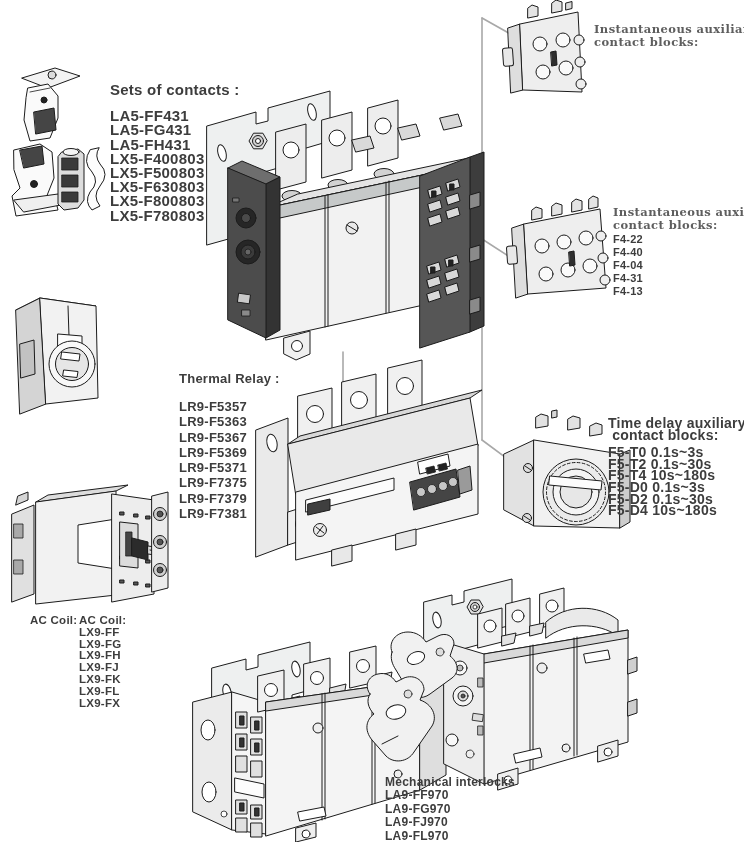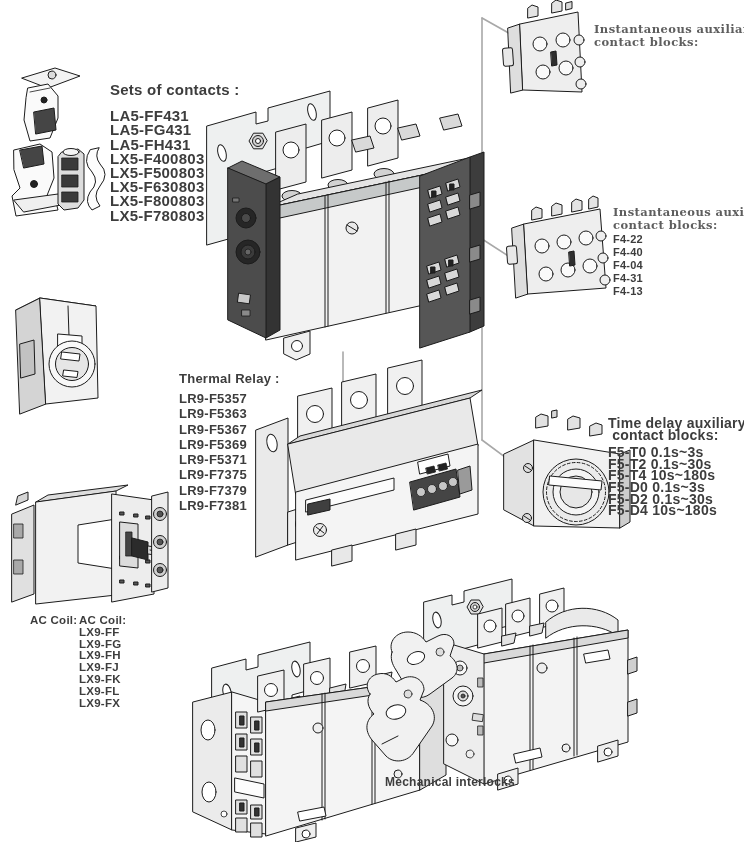--- a/index.html
+++ b/index.html
@@ -15,21 +15,21 @@
   #lbl-contacts .items{margin-top:12px;}
   #lbl-aux-top{left:594px;top:23px;font-size:11px;line-height:13px;}
   #lbl-aux-top .serif-title{font-size:11.5px;line-height:12.6px;}
   #lbl-aux-top .items{margin-top:2px;}
   #lbl-aux-mid{left:613px;top:206px;font-size:11px;line-height:13px;}
   #lbl-aux-mid .serif-title{font-size:11.5px;line-height:12.6px;}
   #lbl-aux-mid .items{margin-top:2px;}
   #lbl-shrouds{left:103px;top:295px;font-size:12px;line-height:16px;}
   #lbl-shrouds .items{margin-top:2px;line-height:13px;}
   #lbl-thermal{left:179px;top:371px;font-size:13px;line-height:16px;}
-  #lbl-thermal .items{margin-top:4px;line-height:15.3px;}
+  #lbl-thermal .items{margin-top:12px;line-height:15.3px;}
   #lbl-time{left:608px;top:418px;font-size:14px;line-height:11.6px;}
   #lbl-time .items{margin-top:6px;}
   #lbl-coil-left{left:30px;top:615px;font-size:11.5px;line-height:11.8px;}
   #lbl-coil-right{left:79px;top:615px;font-size:11.5px;line-height:11.8px;}
   #lbl-interlocks{left:385px;top:776px;font-size:12px;line-height:13.4px;}
   
   .art path,.art rect,.art ellipse,.art circle,.art polygon{
     stroke:#1c1c1c;stroke-width:1;stroke-linejoin:round;stroke-linecap:round;}
   .art line{stroke:#1c1c1c;stroke-width:1;stroke-linecap:round;}
   .art .gline{stroke:#a8a8a8;stroke-width:1.6;}
@@ -478,15 +478,21 @@
         <div class="item">LX9-FH</div>
         <div class="item">LX9-FJ</div>
         <div class="item">LX9-FK</div>
         <div class="item">LX9-FL</div>
         <div class="item">LX9-FX</div>
       </div>
 </div>
 
 <div class="lbl" id="lbl-interlocks">
   <div>Mechanical interlocks</div>
+  <div class="items">
+        <div class="item">LA9-FF970</div>
+        <div class="item">LA9-FG970</div>
+        <div class="item">LA9-FJ970</div>
+        <div class="item">LA9-FL970</div>
+      </div>
 </div>
 
 </div>
 
 </body></html>

